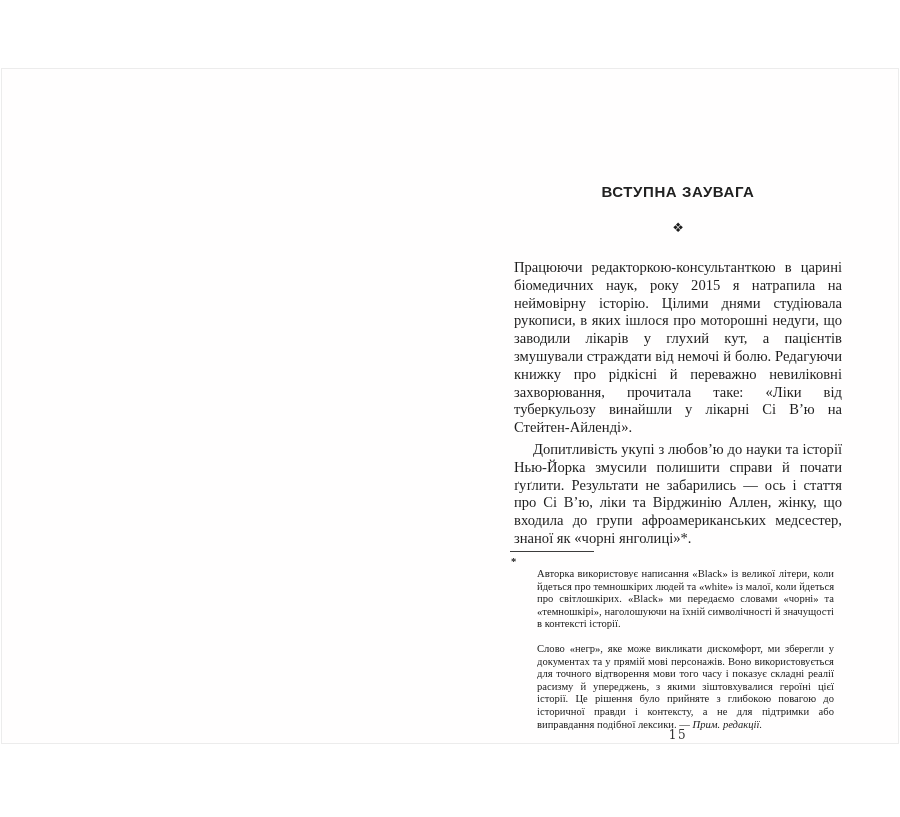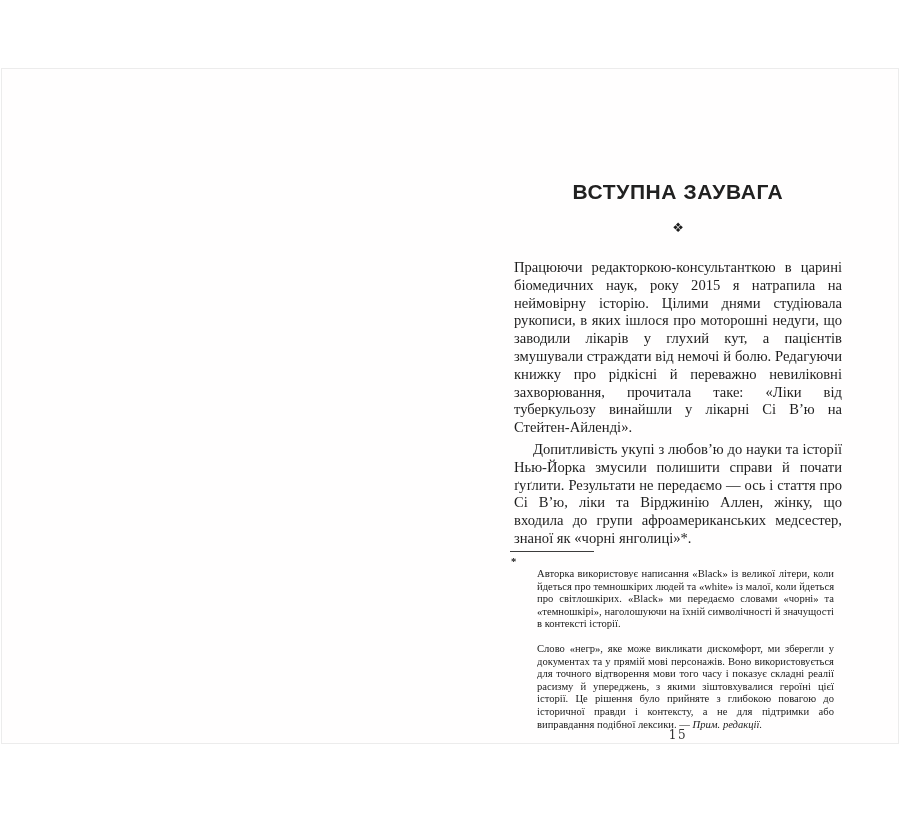--- a/index.html
+++ b/index.html
@@ -43,21 +43,21 @@
     height: 675px;
   }
   .chapter-title {
     position: absolute;
     top: 112px;
     left: 0;
     width: 100%;
     text-align: center;
     font-family: "Liberation Sans", sans-serif;
     font-weight: bold;
-    font-size: 21px;
+    font-size: 15px;
     line-height: 24px;
     letter-spacing: 0.6px;
     color: #212121;
   }
   .ornament {
     position: absolute;
     top: 153px;
     left: 0;
     width: 100%;
     text-align: center;
@@ -140,21 +140,21 @@
   <div class="left-page"></div>
 
   <div class="text-col">
 
     <div class="chapter-title">ВСТУПНА ЗАУВАГА</div>
 
     <div class="ornament">❖</div>
 
     <div class="body-text">
       <p class="no-indent">Працюючи редакторкою-консультанткою в царині біомедичних наук, року 2015 я натрапила на неймовірну історію. Цілими днями студіювала рукописи, в яких ішлося про моторошні недуги, що заводили лікарів у глухий кут, а пацієнтів змушували страждати від немочі й болю. Редагуючи книжку про рідкісні й переважно невиліковні захворювання, прочитала таке: «Ліки від туберкульозу винайшли у лікарні Сі В’ю на Стейтен-Айленді».</p>
-      <p>Допитливість укупі з любов’ю до науки та історії Нью-Йорка змусили полишити справи й почати ґуґлити. Результати не передаємо — ось і стаття про Сі В’ю, ліки та Вірджинію Аллен, жінку, що входила до групи афроамериканських медсестер, знаної як «чорні янголиці»*.</p>
+      <p>Допитливість укупі з любов’ю до науки та історії Нью-Йорка змусили полишити справи й почати ґуґлити. Результати не забарились — ось і стаття про Сі В’ю, ліки та Вірджинію Аллен, жінку, що входила до групи афроамериканських медсестер, знаної як «чорні янголиці»*.</p>
     </div>
 
     <div class="fn-rule"></div>
 
     <div class="footnote">
       <span class="fn-marker">*</span>
       <div class="fn-body">
         <p>Авторка використовує написання «Black» із великої літери, коли йдеться про темношкірих людей та «white» із малої, коли йдеться про світлошкірих. «Black» ми передаємо словами «чорні» та «темношкірі», наголошуючи на їхній символічності й значущості в контексті історії.</p>
         <p><span>Слово «негр», яке може викликати дискомфорт, ми зберегли у документах та у прямій мові персонажів. Воно використовується для точного відтворення мови того часу і показує складні реалії расизму й упереджень, з якими зіштовхувалися героїні цієї історії. Це рішення було прийняте з глибокою повагою до історичної правди і контексту, а не для підтримки або виправдання подібної лексики. — </span><span class="fn-source">Прим. редакції.</span></p>
       </div>

